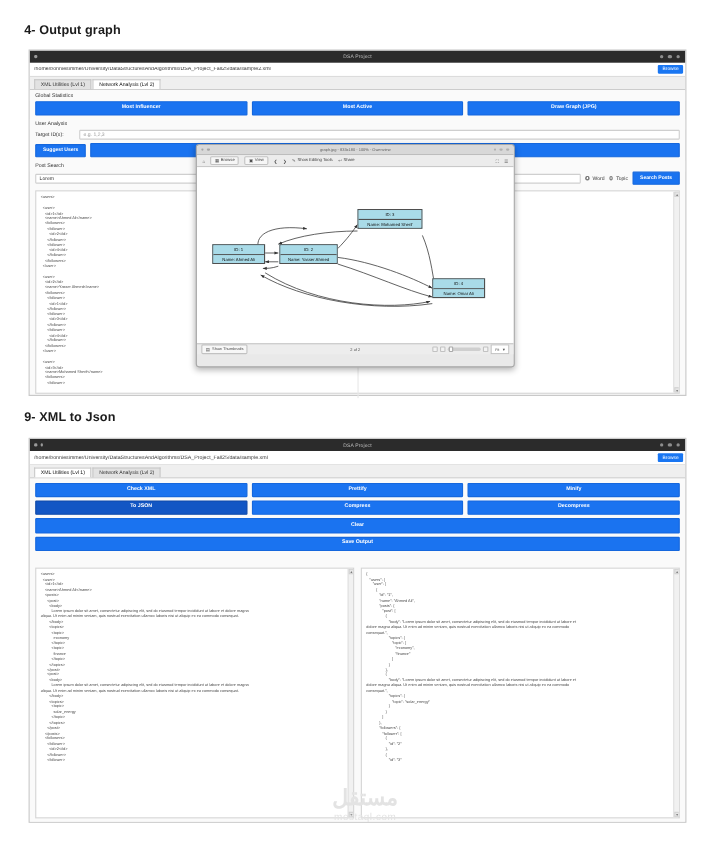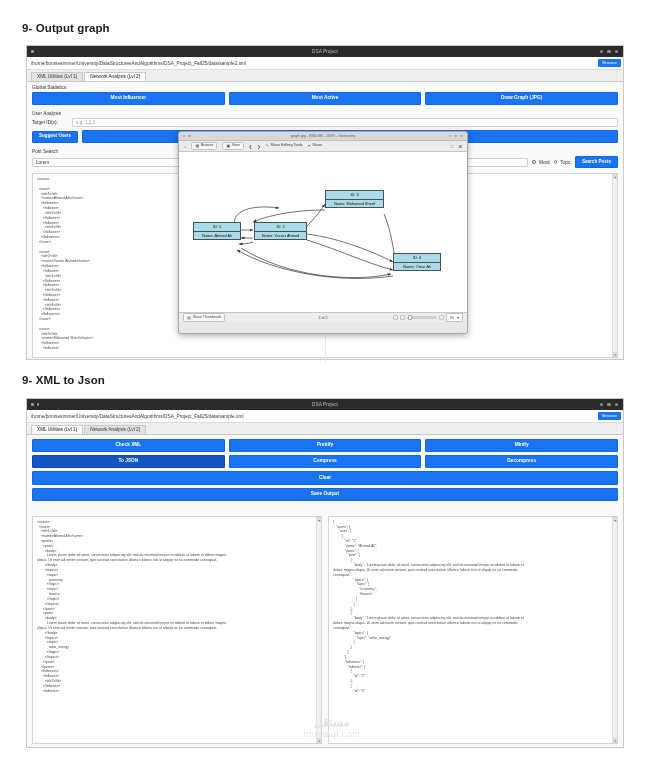--- a/index.html
+++ b/index.html
@@ -244,32 +244,32 @@
   .slider .knob { position:absolute; left:1px; top:-1.2px; width:3.4px; height:5.4px; background:#fbfbfb; border:1px solid #aaa; border-radius:1px;}
   .fit-box { border:1px solid #c2c2c2; background:#fff; font-size:3.4px; padding:1px 3px; display:flex; align-items:center; gap:3px;}
 
   
   #watermark {
     position:absolute; left:282px; top:716px;
     width:100px; text-align:center;
     color:#e3e3e3;
     pointer-events:none;
   }
-  #watermark .wm-ar { font-size:12px; font-weight:700; letter-spacing:1px; line-height:1; }
+  #watermark .wm-ar { font-size:20px; font-weight:700; letter-spacing:1px; line-height:1; }
   #watermark .wm-en { font-size:9px; letter-spacing:.5px; margin-top:1px; }
 
   
   .seam { position:absolute; left:325px; top:334px; width:1px; height:28px; background:#e8e8e8; }
 </style>
 </head>
 <body>
 
 <div class="page">
 
-  <div class="section-heading" id="heading-9">9- Output graph</div>
+  <div class="section-heading" id="heading-9">4- Output graph</div>
 
   <div class="app-window" id="window-1">
 
     <div class="titlebar">
       <div class="tb-left">
         <span class="tb-dot"></span>
       </div>
       <div class="tb-title">DSA Project</div>
       <div class="tb-right">
         <span class="tb-ctl"></span>

